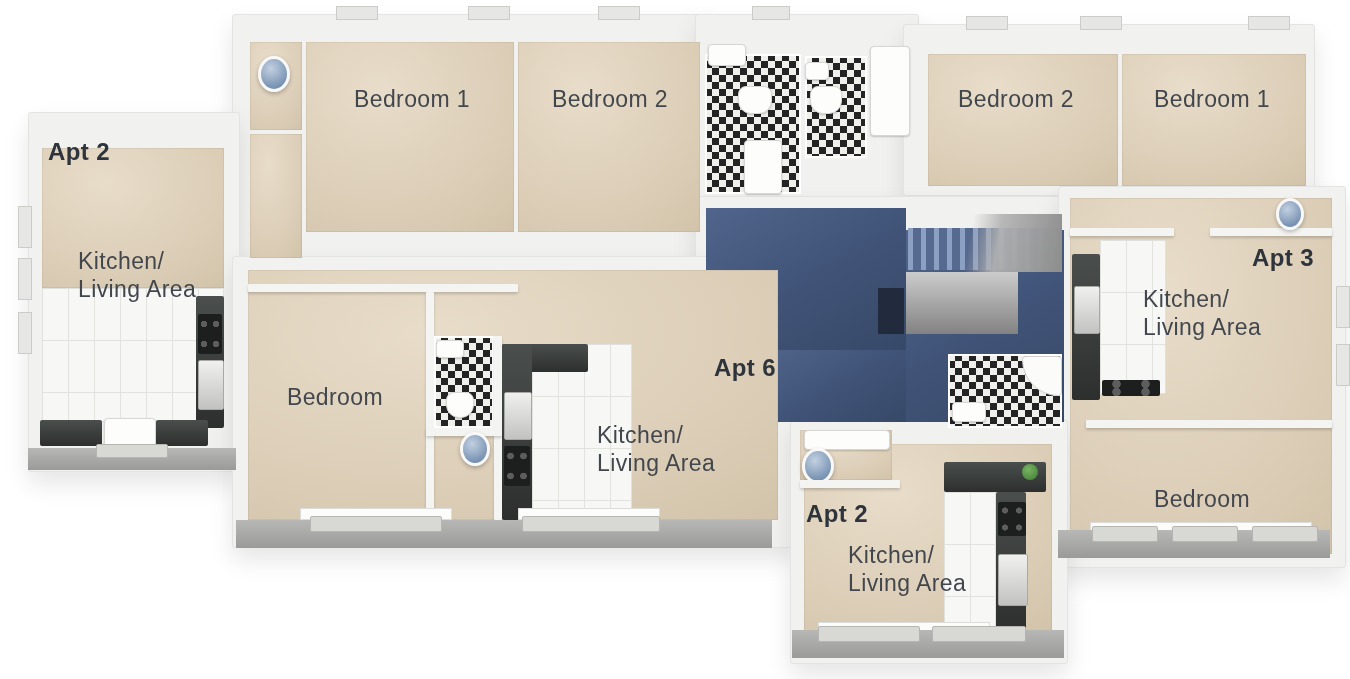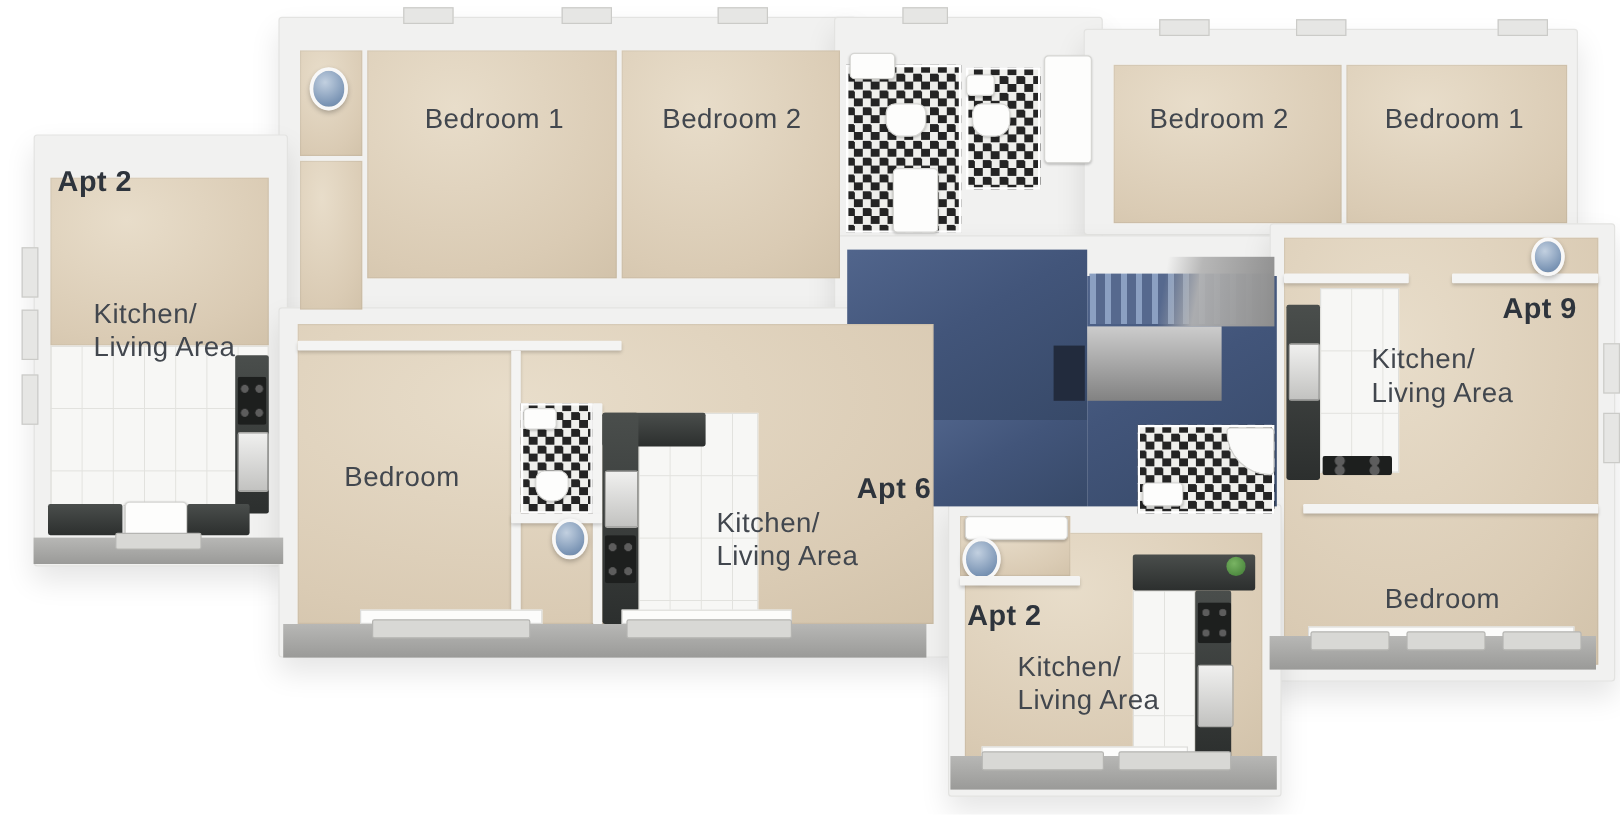--- a/index.html
+++ b/index.html
@@ -119,38 +119,38 @@
   <div class="fixture toilet" style="left:446px;top:392px;width:26px;height:24px;"></div>
   <div class="wallseg" style="left:494px;top:336px;width:8px;height:184px;"></div>
   <div class="wallseg" style="left:426px;top:428px;width:76px;height:8px;"></div>
   <div class="bin" style="left:460px;top:432px;width:24px;height:28px;"></div>
   <div class="tile" style="left:532px;top:344px;width:100px;height:176px;"></div>
   <div class="counter" style="left:502px;top:344px;width:86px;height:28px;"></div>
   <div class="counter" style="left:502px;top:344px;width:30px;height:176px;"></div>
   <div class="fridge" style="left:504px;top:392px;width:26px;height:46px;"></div>
   <div class="stove" style="left:504px;top:446px;width:26px;height:40px;"></div>
   <span class="room-label center" style="left:335px;top:384px;">Bedroom</span>
-  <span class="apt-label" style="left:714px;top:354px;margin-top:40px;">Apt 6</span>
+  <span class="apt-label" style="left:714px;top:354px;">Apt 6</span>
   <span class="room-label" style="left:597px;top:422px;">Kitchen/</span>
   <span class="room-label" style="left:597px;top:450px;">Living Area</span>
 
   <div class="btile" style="left:948px;top:354px;width:114px;height:74px;"></div>
   <div class="shower" style="left:1022px;top:356px;width:38px;height:38px;"></div>
   <div class="fixture" style="left:952px;top:402px;width:32px;height:18px;"></div>
 
   <div class="floor" style="left:1070px;top:198px;width:262px;height:356px;"></div>
   <div class="wallseg" style="left:1070px;top:228px;width:104px;height:8px;"></div>
   <div class="wallseg" style="left:1210px;top:228px;width:122px;height:8px;"></div>
   <div class="bin" style="left:1276px;top:198px;width:22px;height:26px;"></div>
   <div class="tile" style="left:1100px;top:240px;width:66px;height:154px;"></div>
   <div class="counter" style="left:1072px;top:254px;width:28px;height:146px;"></div>
   <div class="fridge" style="left:1074px;top:286px;width:24px;height:46px;"></div>
   <div class="stove" style="left:1102px;top:380px;width:58px;height:16px;"></div>
   <div class="wallseg" style="left:1086px;top:420px;width:246px;height:8px;"></div>
-  <span class="apt-label" style="left:1252px;top:244px;">Apt 9</span>
+  <span class="apt-label" style="left:1252px;top:244px;">Apt 3</span>
   <span class="room-label" style="left:1143px;top:286px;">Kitchen/</span>
   <span class="room-label" style="left:1143px;top:314px;">Living Area</span>
   <span class="room-label center" style="left:1202px;top:486px;">Bedroom</span>
 
   <div class="floor" style="left:804px;top:444px;width:248px;height:188px;"></div>
   <div class="floor" style="left:800px;top:430px;width:92px;height:50px;"></div>
   <div class="fixture" style="left:804px;top:430px;width:84px;height:18px;"></div>
   <div class="bin" style="left:802px;top:448px;width:26px;height:30px;"></div>
   <div class="wallseg" style="left:800px;top:480px;width:100px;height:8px;"></div>
   <div class="tile" style="left:944px;top:492px;width:52px;height:140px;"></div>

